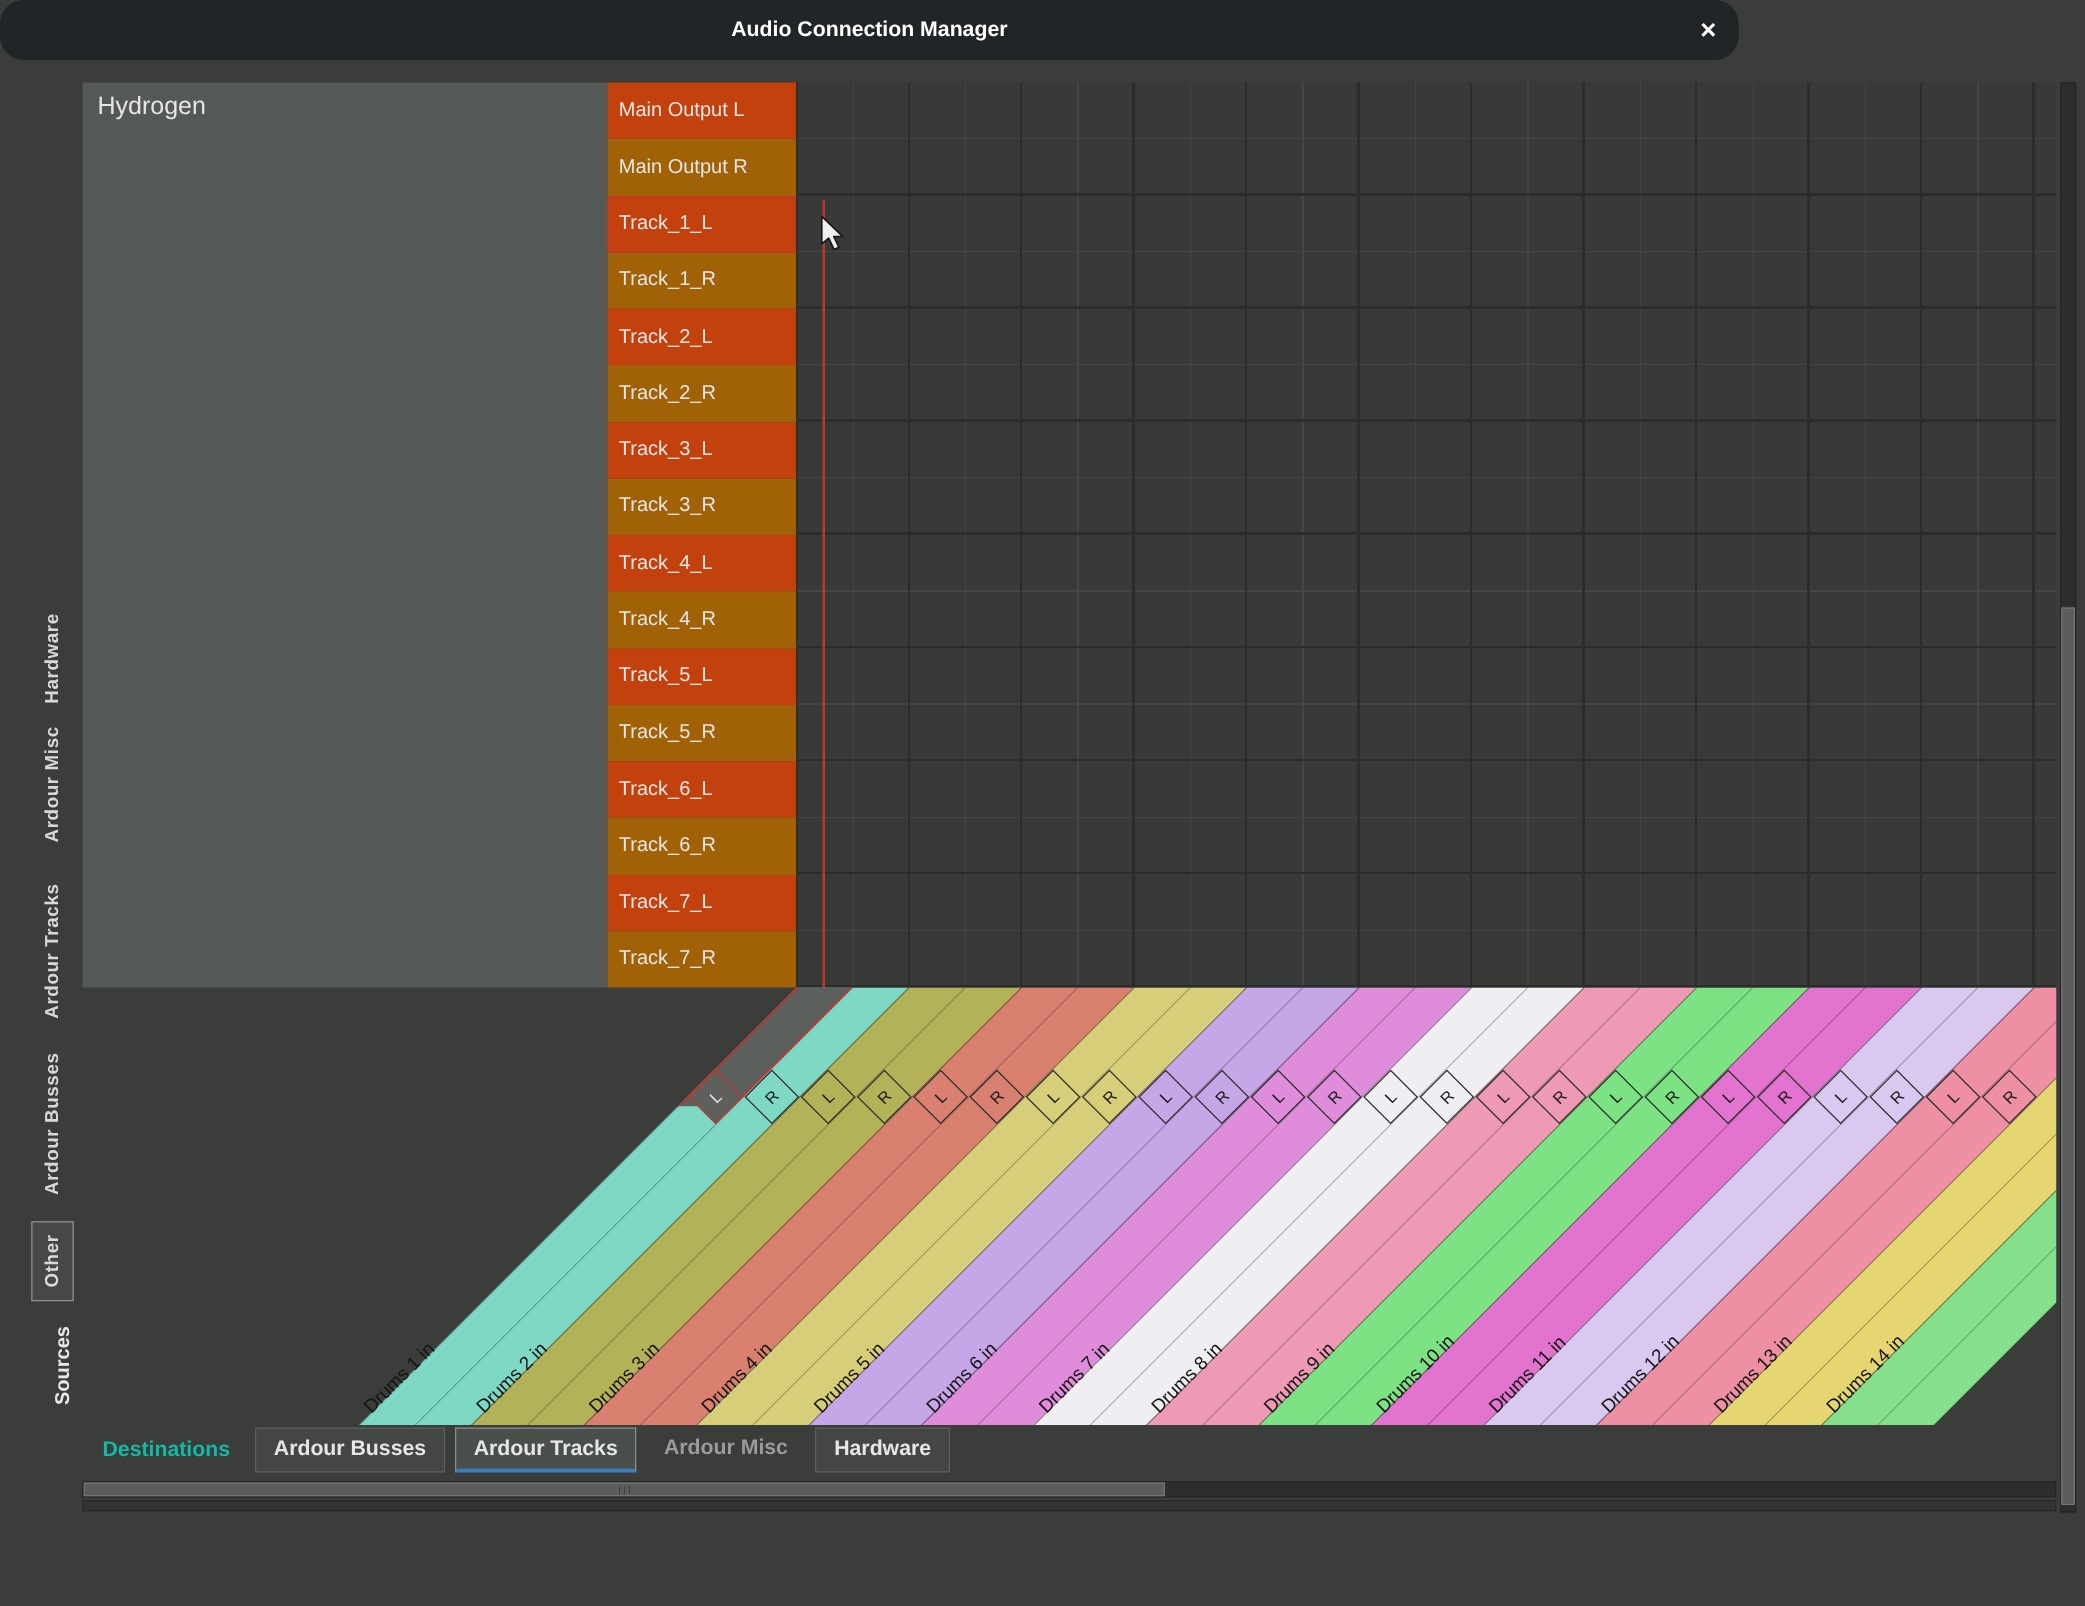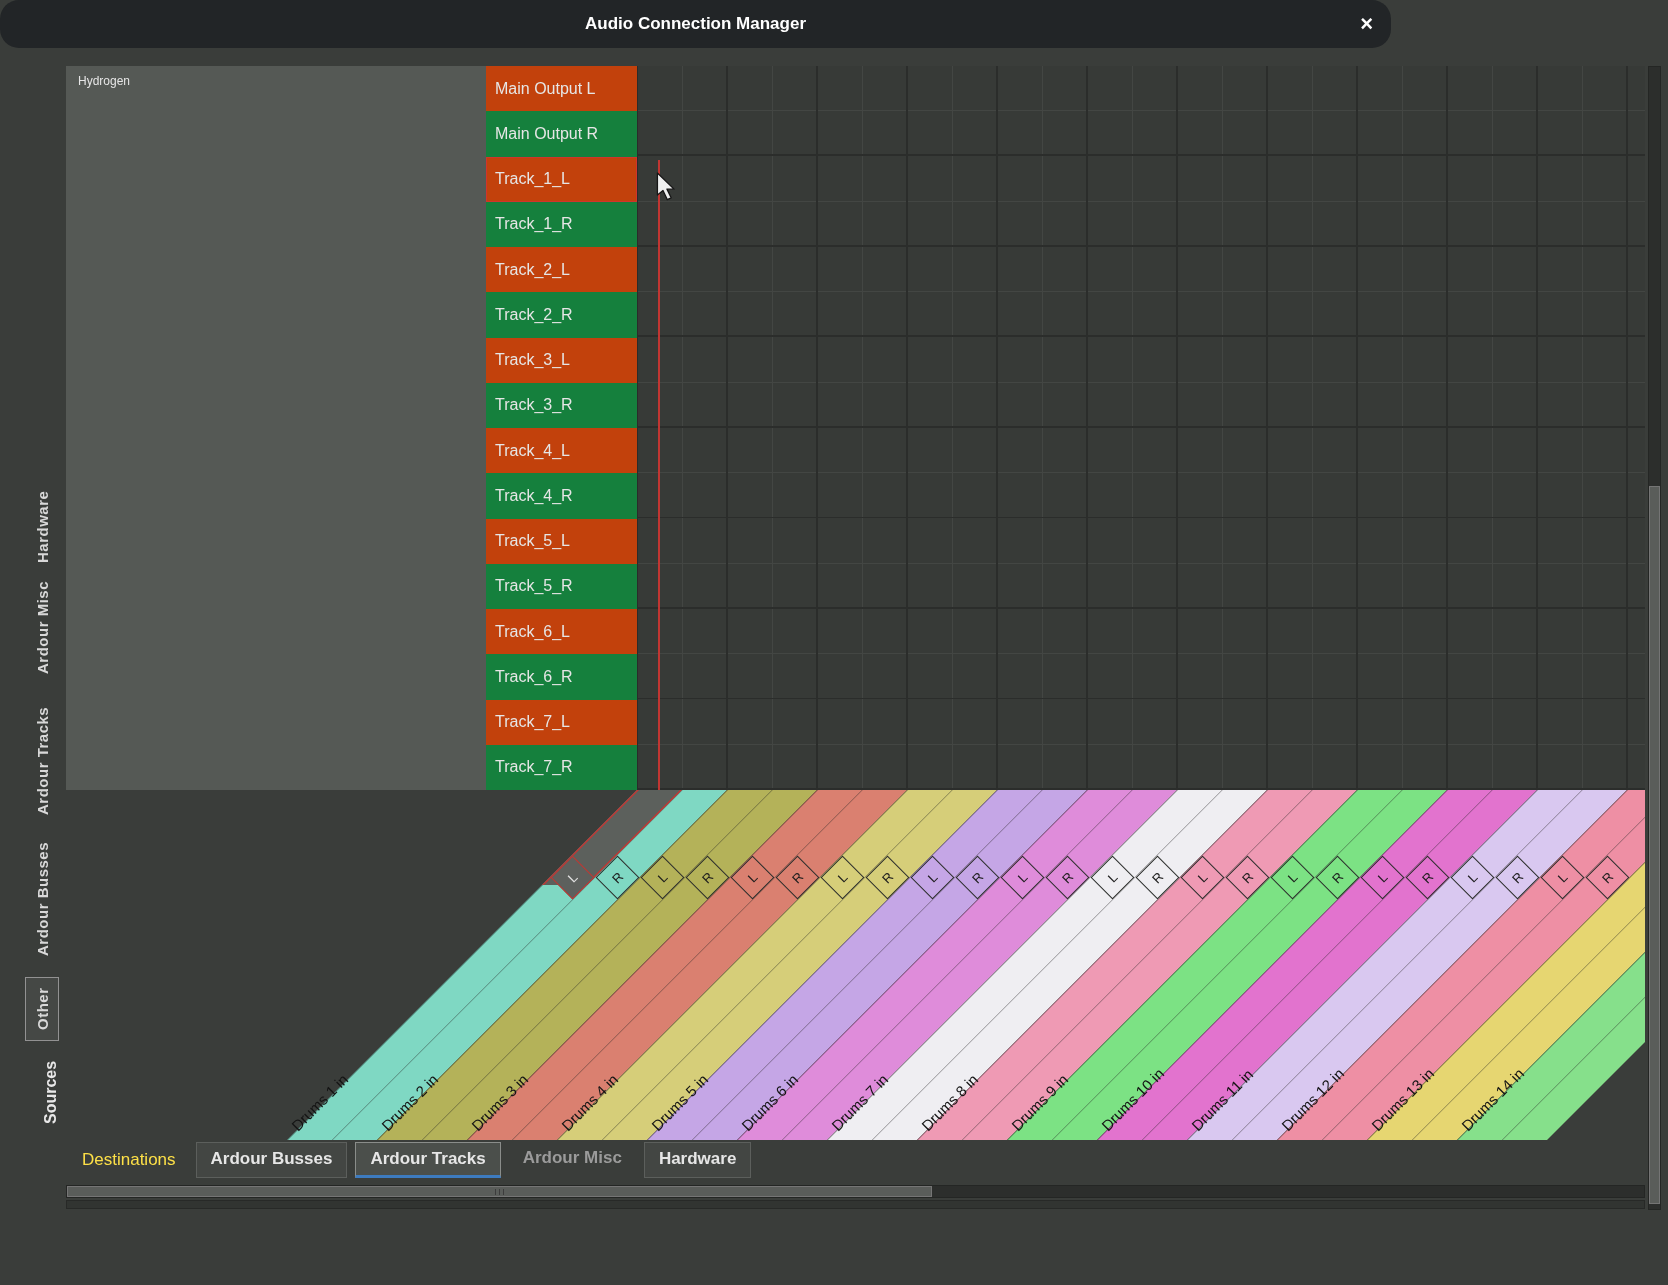--- a/index.html
+++ b/index.html
@@ -31,29 +31,29 @@
     writing-mode:vertical-rl;transform:rotate(180deg);
     display:flex;align-items:center;justify-content:center;
     font-size:16px;font-weight:bold;color:#e8e8e8;
   }
   
   .group-panel{
     position:absolute;left:66px;top:66px;width:420px;height:724px;
     background:#555955;
   }
   .group-panel span{
-    position:absolute;left:12px;top:8px;font-size:12px;color:#e6e6e6;
+    position:absolute;left:12px;top:8px;font-size:20px;color:#e6e6e6;
   }
   #port-rows{position:absolute;left:486px;top:66px;width:151px;height:724px;}
   .port-row{
     height:45.25px;box-sizing:border-box;display:flex;align-items:center;
     padding-left:9px;font-size:16px;color:#e6e6e6;
   }
   .port-row.even{background:#c2410c;}
-  .port-row.odd{background:#15803d;}
+  .port-row.odd{background:#a16207;}
   .port-row.hl{outline:1px solid #cf352e;outline-offset:-1px;}
   
   #matrix{
     position:absolute;left:637px;top:66px;width:1008px;height:724px;
     background-color:#373a37;border-left:1px solid #2a2c2a;box-sizing:border-box;
     background-image:
       repeating-linear-gradient(to right, transparent 0, transparent 88px, #2b2d2b 88px, #2b2d2b 90px),
       repeating-linear-gradient(to bottom, transparent 0, transparent 88.5px, #2b2d2b 88.5px, #2b2d2b 90.5px),
       repeating-linear-gradient(to right, transparent 0, transparent 44px, #434643 44px, #434643 45px),
       repeating-linear-gradient(to bottom, transparent 0, transparent 44.25px, #434643 44.25px, #434643 45.25px);
@@ -88,21 +88,21 @@
   .diag-label{
     position:absolute;bottom:6px;white-space:nowrap;
     transform:rotate(-45deg);transform-origin:0 100%;
     font-size:15px;color:#141414;
   }
   
   #bottom-bar{
     position:absolute;left:66px;top:1141px;height:38px;
     display:flex;align-items:center;gap:8px;
   }
-  .axis-dest{font-size:17px;font-weight:normal;color:#fde047;margin:0 12px 0 16px;}
+  .axis-dest{font-size:17px;font-weight:bold;color:#14b8a6;margin:0 12px 0 16px;}
   .btab{
     padding:6px 14px;font-size:17px;font-weight:bold;color:#e6e6e6;
     border:1px solid #5c5f5c;background:#434643;box-sizing:border-box;
   }
   .btab.selected{border:1px solid #8a8d8a;border-bottom:3px solid #3d7bbf;background:#4b4f4b;}
   .btab.dimmed{color:#9b9b9b;border:none;background:none;}
   
   #hscroll{
     position:absolute;left:66px;top:1185px;width:1579px;height:13px;
     background:#2c2e2c;border:1px solid #242624;box-sizing:border-box;

